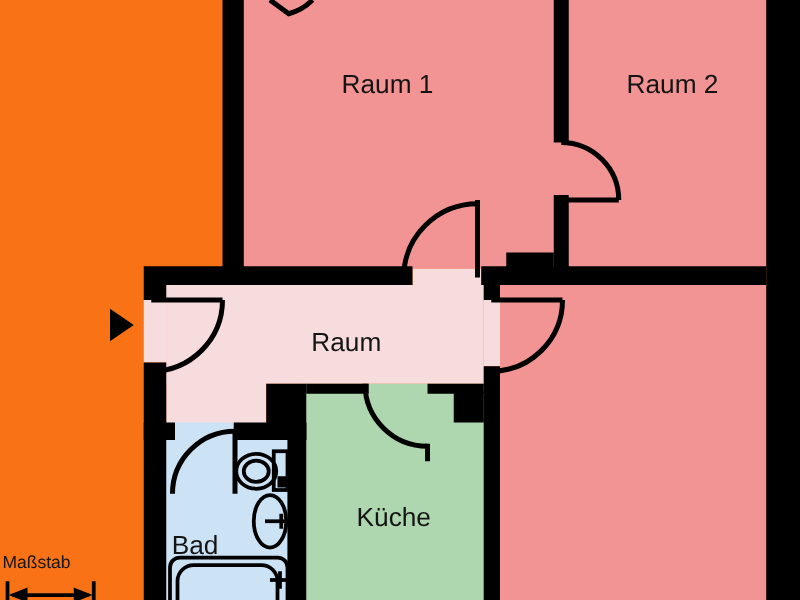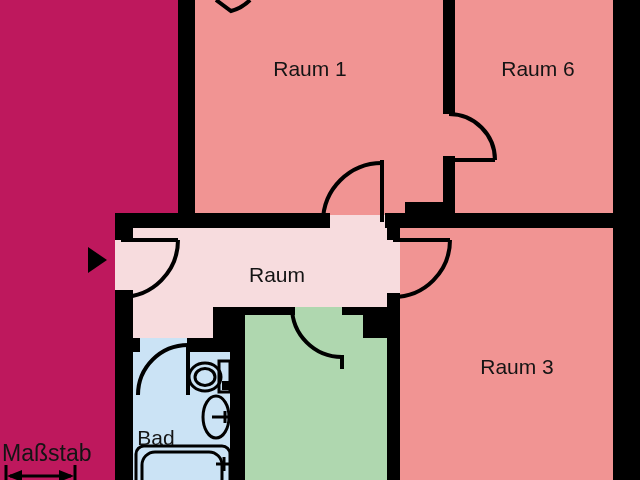--- a/index.html
+++ b/index.html
@@ -1,31 +1,31 @@
 <!DOCTYPE html>
 <html><head>
 <meta charset="utf-8">
 <style>
   html, body { margin: 0; padding: 0; background: #ffffff; }
   body { width: 640px; height: 480px; overflow: hidden; }
-  .stage { position: relative; width: 640px; height: 480px; background: #be185d; }
+  .stage { position: relative; width: 640px; height: 480px; background: #f97316; }
   .stage svg { position: absolute; left: 0; top: 0; }
   .lbl {
     position: absolute;
     transform: translate(-50%, -50%);
     font-family: "Liberation Sans", sans-serif;
     font-size: 21px;
     color: #141414;
     white-space: nowrap;
     line-height: 1;
   }
   .lbl-left {
     position: absolute;
     font-family: "Liberation Sans", sans-serif;
-    font-size: 23px;
+    font-size: 14px;
     color: #141414;
     white-space: nowrap;
     line-height: 1;
   }
 </style>
 </head>
 <body>
 
 <div class="stage">
   <svg width="640" height="480" viewBox="0 0 640 480">
@@ -100,18 +100,18 @@
     </g>
 
     <g fill="none" stroke-width="3" stroke="#000000">
       <path d="M 6 465 L 6 480"></path>
       <path d="M 75 465 L 75 480"></path>
       <path d="M 10 476 L 71 476"></path>
     </g>
   </svg>
 
   <div class="lbl" style="left:310px; top:68px">Raum 1</div>
-  <div class="lbl" style="left:538px; top:68px">Raum 6</div>
-  <div class="lbl" style="left:517px; top:366px">Raum 3</div>
+  <div class="lbl" style="left:538px; top:68px">Raum 2</div>
   <div class="lbl" style="left:277px; top:274px">Raum</div>
+  <div class="lbl" style="left:315px; top:414px">Küche</div>
   <div class="lbl" style="left:156px; top:437px">Bad</div>
   <div class="lbl-left" style="left:2px; top:442px">Maßstab</div>
 </div>
 
 </body></html>

